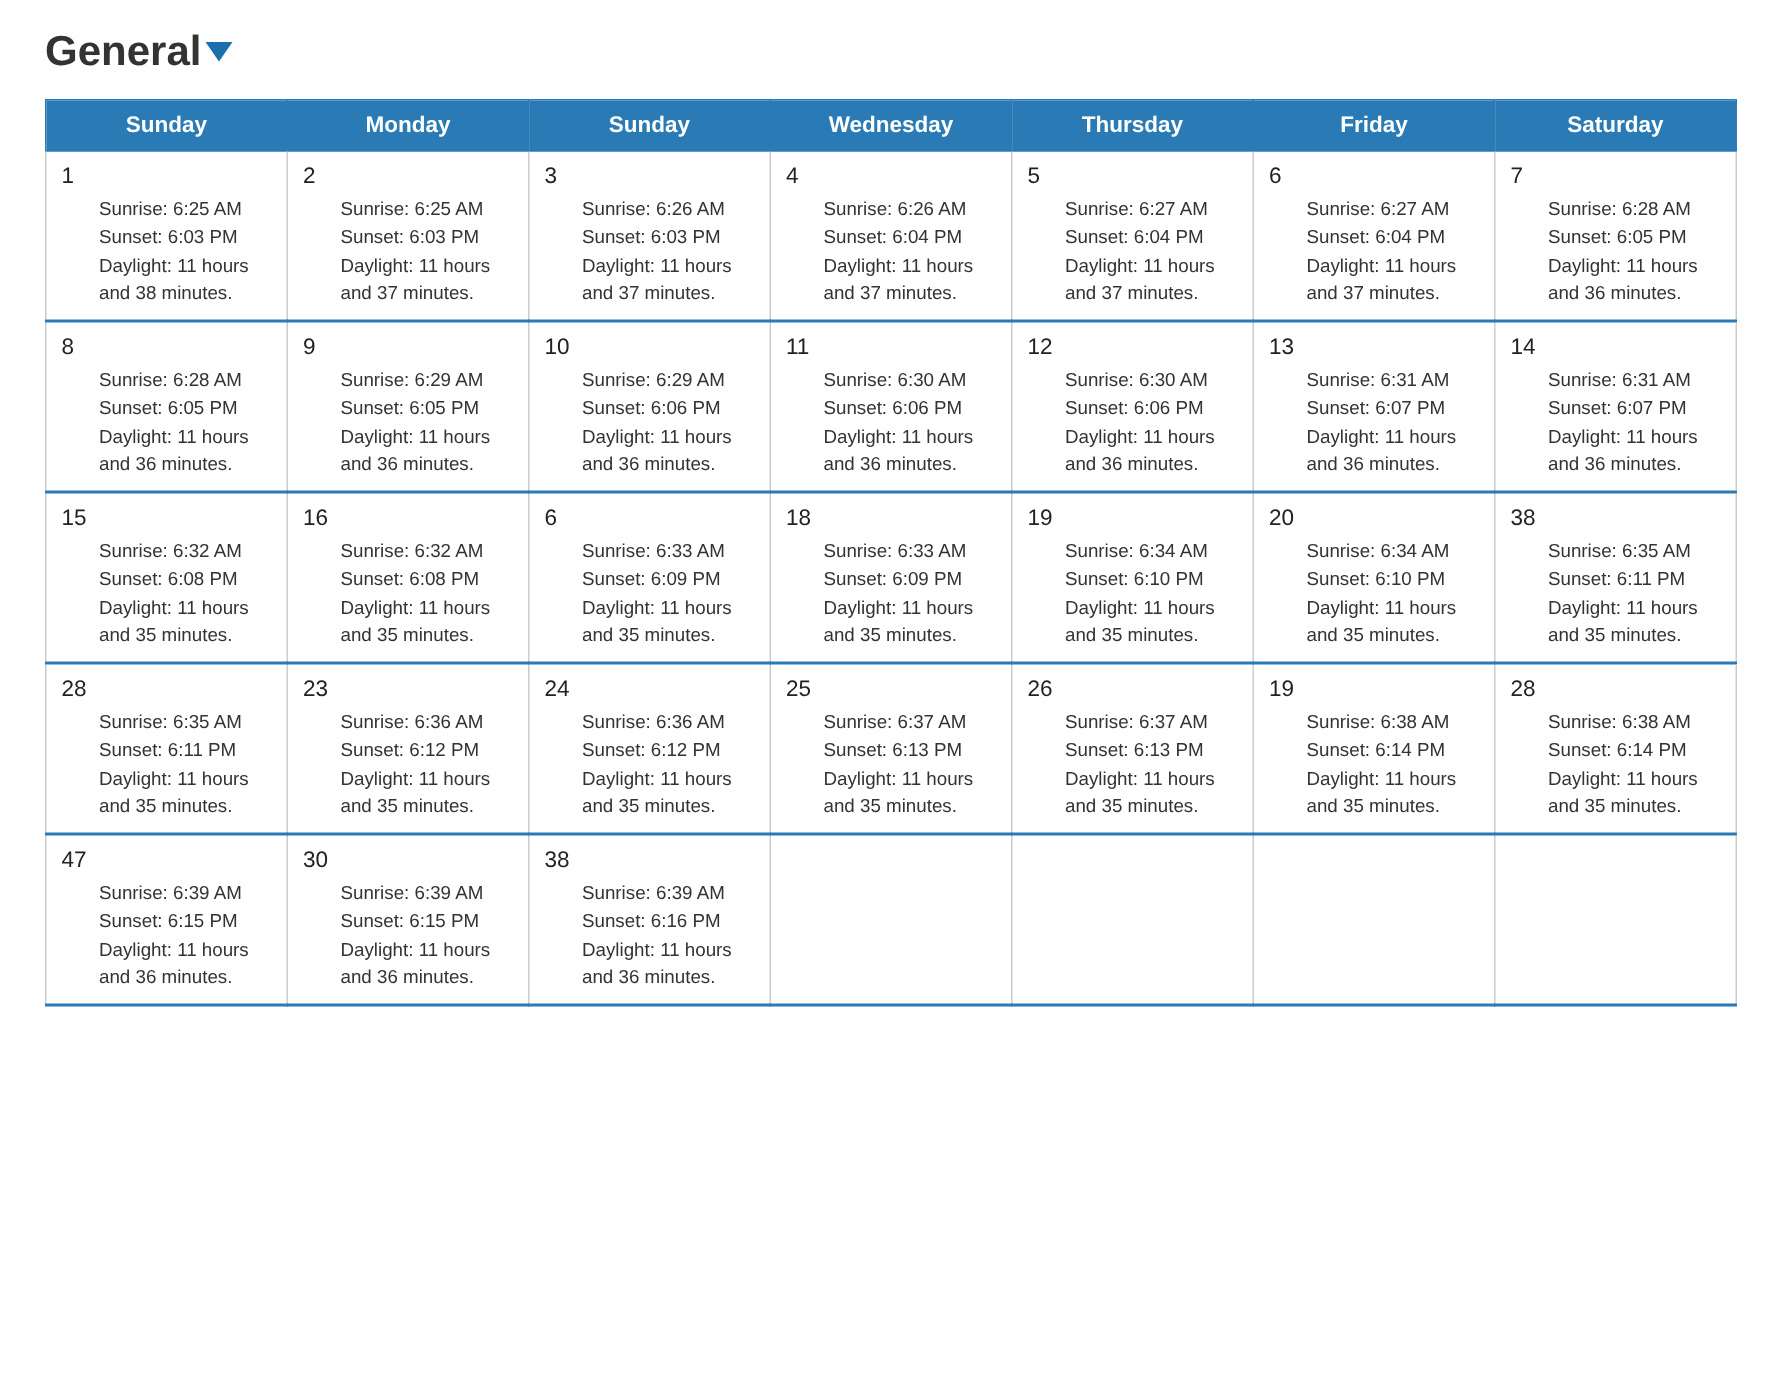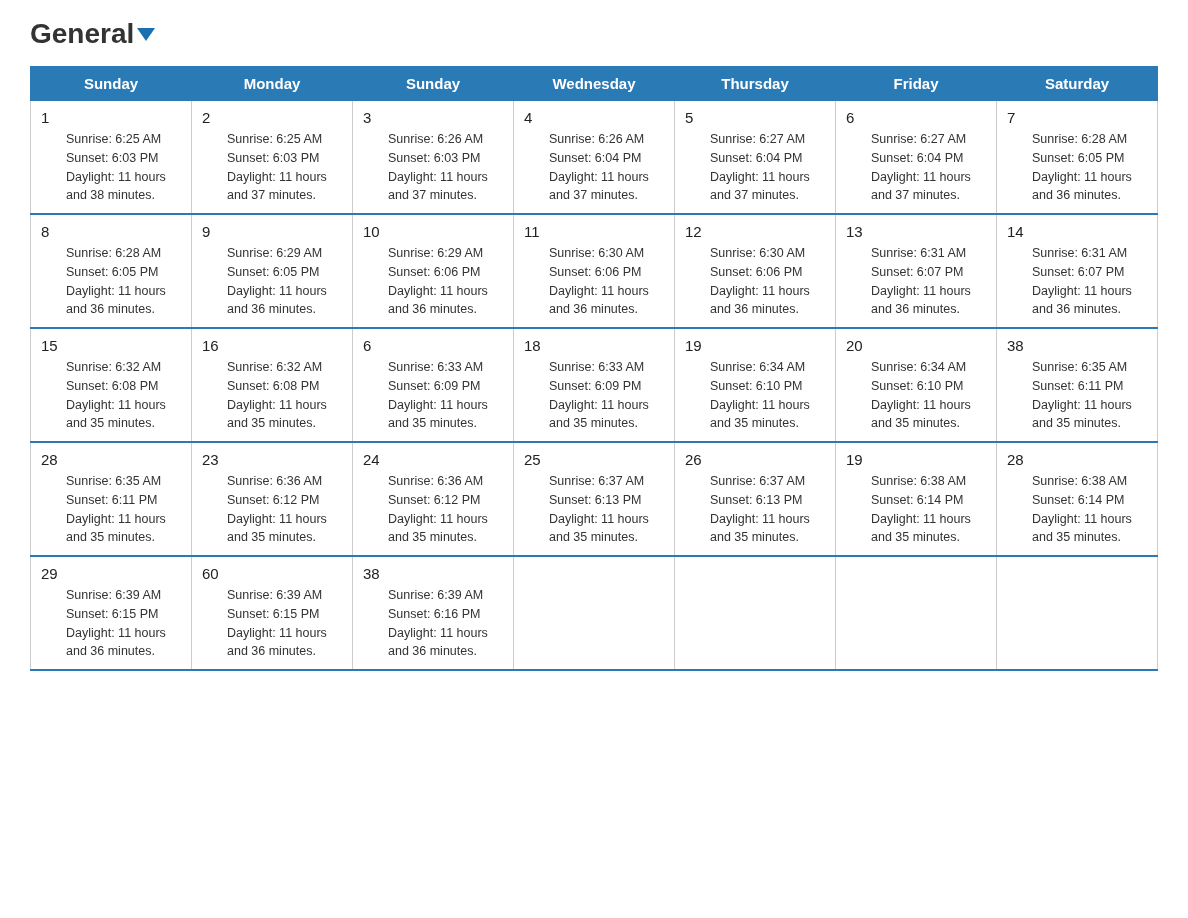--- a/index.html
+++ b/index.html
@@ -234,25 +234,25 @@
           <div class="day-num">19</div>
           <div class="day-info">Sunrise: 6:38 AM<br>Sunset: 6:14 PM<br>Daylight: 11 hours and 35 minutes.</div>
         </td>
         <td>
           <div class="day-num">28</div>
           <div class="day-info">Sunrise: 6:38 AM<br>Sunset: 6:14 PM<br>Daylight: 11 hours and 35 minutes.</div>
         </td>
       </tr>
       <tr>
         <td>
-          <div class="day-num">29</div>
+          <div class="day-num">47</div>
           <div class="day-info">Sunrise: 6:39 AM<br>Sunset: 6:15 PM<br>Daylight: 11 hours and 36 minutes.</div>
         </td>
         <td>
-          <div class="day-num">60</div>
+          <div class="day-num">30</div>
           <div class="day-info">Sunrise: 6:39 AM<br>Sunset: 6:15 PM<br>Daylight: 11 hours and 36 minutes.</div>
         </td>
         <td>
           <div class="day-num">38</div>
           <div class="day-info">Sunrise: 6:39 AM<br>Sunset: 6:16 PM<br>Daylight: 11 hours and 36 minutes.</div>
         </td>
         <td class="empty"></td>
         <td class="empty"></td>
         <td class="empty"></td>
         <td class="empty"></td>

